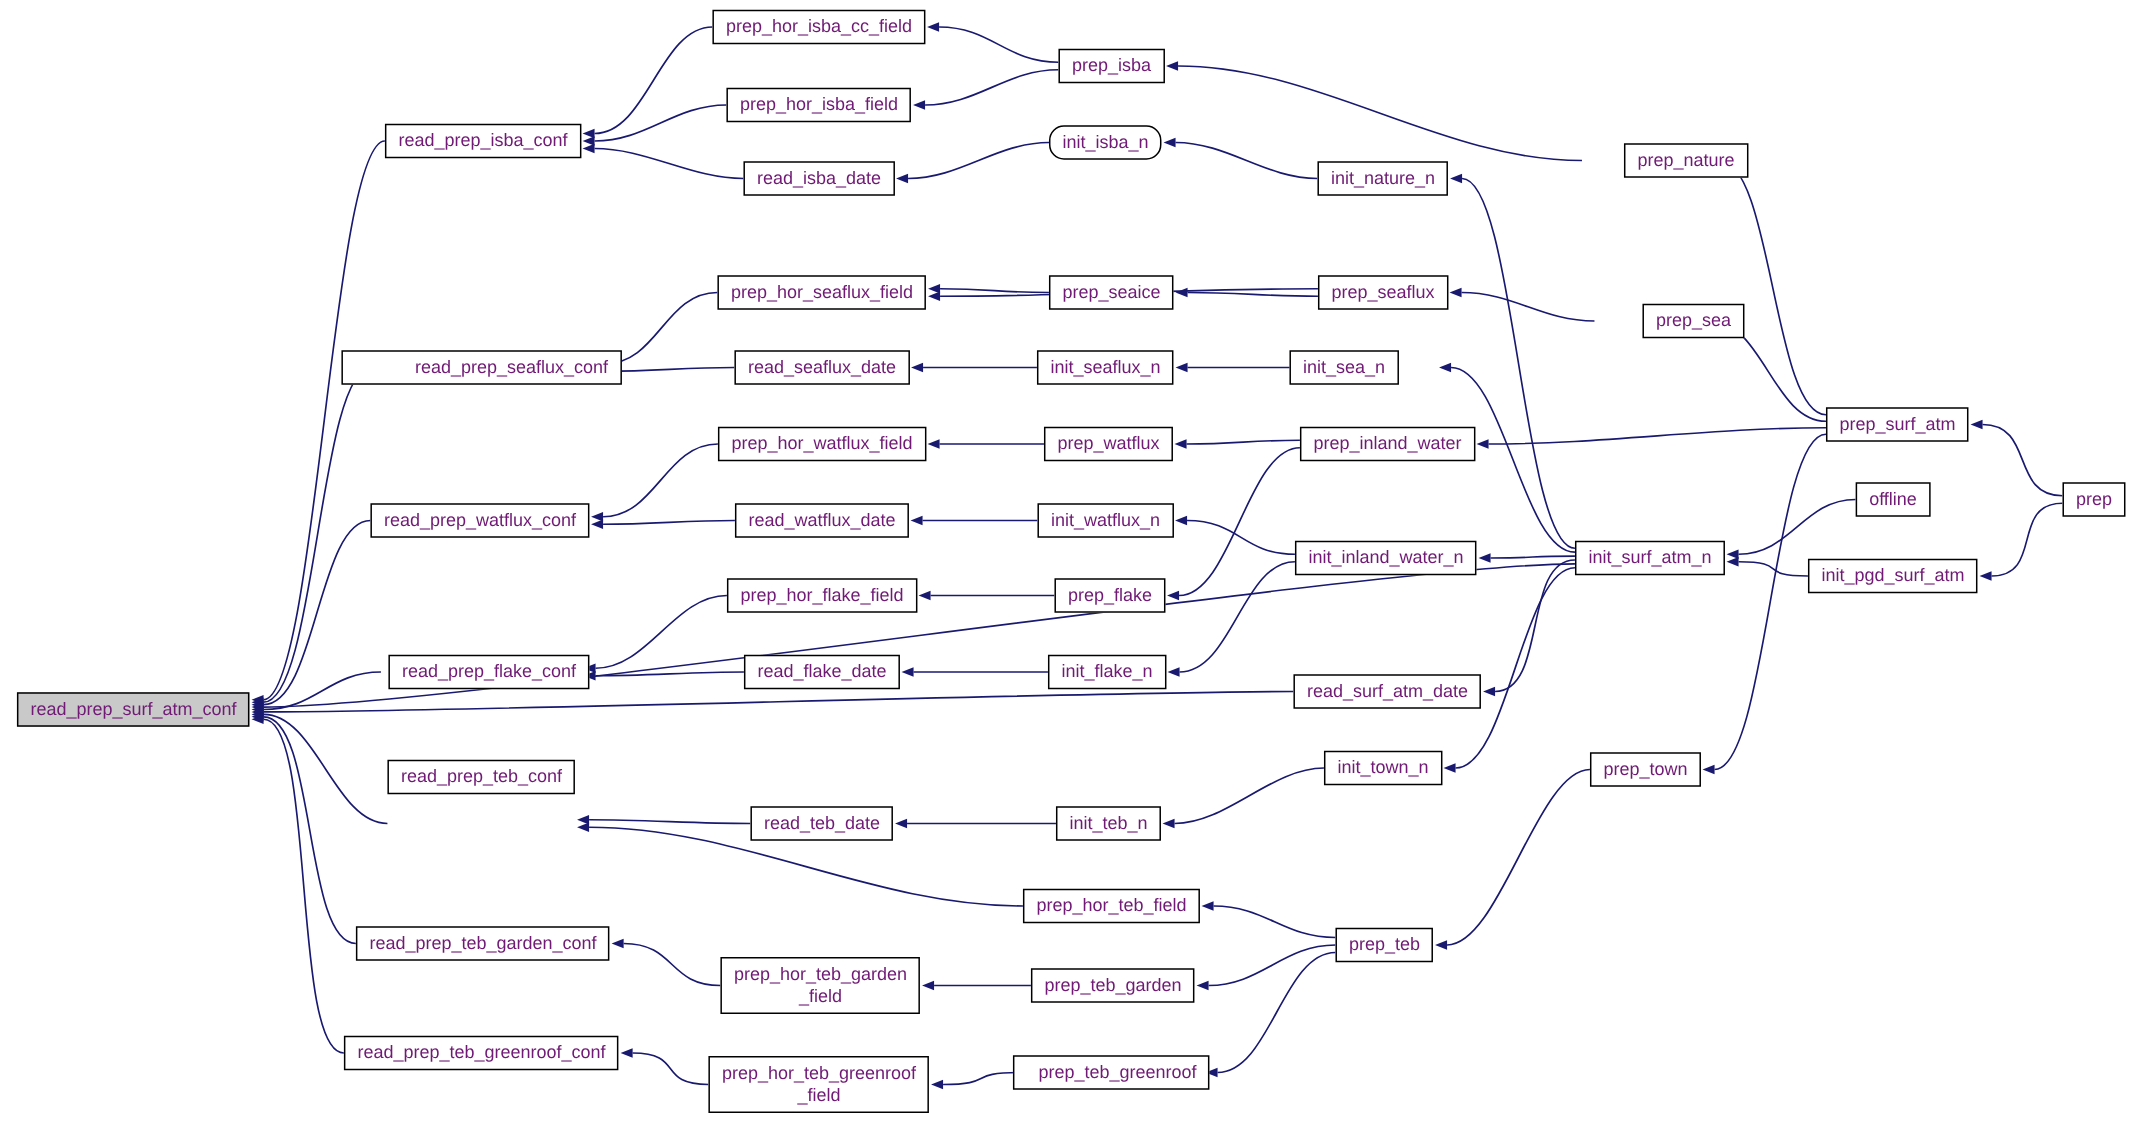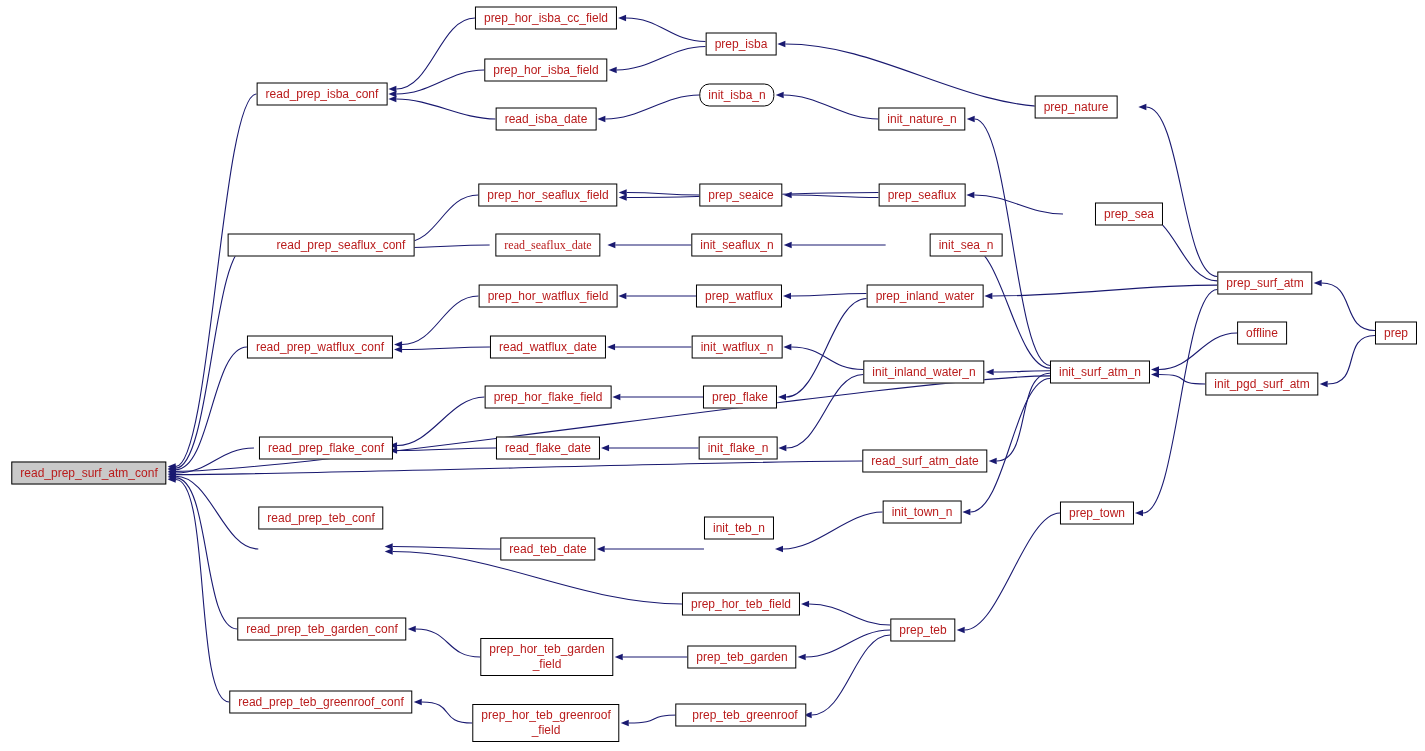--- a/index.html
+++ b/index.html
@@ -14,21 +14,21 @@
   .edge{fill:none;stroke:#191970;stroke-width:1.1px;}
   .arrow{fill:#191970;stroke:none;}
   .node{
     position:absolute;
     transform:translate(-50%,-50%);
     background:#ffffff;
     border:1px solid #000000;
     padding:3px 8px;
     font-size:12px;
     line-height:15px;
-    color:#b91c1c;
+    color:#701a75;
     white-space:pre;
     text-align:center;
     cursor:pointer;
     box-sizing:border-box;
   }
   .node.root{background:#c9c9c9;cursor:default;}
 </style>
 </head>
 <body>
 
@@ -161,29 +161,29 @@
     </svg>
 
 <div class="node root" style="left: 89px; top: 473px;">read_prep_surf_atm_conf</div>
     <div class="node" style="left: 322px; top: 94px;">read_prep_isba_conf</div>
     <div class="node" style="left: 546px; top: 18px;">prep_hor_isba_cc_field</div>
     <div class="node" style="left: 546px; top: 70px;">prep_hor_isba_field</div>
     <div class="node" style="left: 546px; top: 119px;">read_isba_date</div>
     <div class="node" style="left: 741px; top: 44px;">prep_isba</div>
     <div class="node" style="left: 737px; top: 95px; border-radius: 10px;">init_isba_n</div>
     <div class="node" style="left: 922px; top: 119px;">init_nature_n</div>
-    <div class="node" style="left: 1076px; top: 107px;">prep_nature</div>
+    <div class="node" style="left: 1124px; top: 107px;">prep_nature</div>
     <div class="node" style="left: 548px; top: 195px;">prep_hor_seaflux_field</div>
     <div class="node" style="left: 741px; top: 195px;">prep_seaice</div>
     <div class="node" style="left: 922px; top: 195px;">prep_seaflux</div>
     <div class="node" style="left: 1129px; top: 214px;">prep_sea</div>
     <div class="node" style="left: 321px; top: 245px; padding-left: 48px;">read_prep_seaflux_conf</div>
-    <div class="node" style="left: 548px; top: 245px; font-family: Liberation Serif, serif;">read_seaflux_date</div>
+    <div class="node" style="left: 548px; top: 245px;">read_seaflux_date</div>
     <div class="node" style="left: 737px; top: 245px;">init_seaflux_n</div>
-    <div class="node" style="left: 966px; top: 245px;">init_sea_n</div>
+    <div class="node" style="left: 896px; top: 245px;">init_sea_n</div>
     <div class="node" style="left: 1265px; top: 283px;">prep_surf_atm</div>
     <div class="node" style="left: 548px; top: 296px;">prep_hor_watflux_field</div>
     <div class="node" style="left: 739px; top: 296px;">prep_watflux</div>
     <div class="node" style="left: 925px; top: 296px;">prep_inland_water</div>
     <div class="node" style="left: 1262px; top: 333px;">offline</div>
     <div class="node" style="left: 1396px; top: 333px;">prep</div>
     <div class="node" style="left: 320px; top: 347px;">read_prep_watflux_conf</div>
     <div class="node" style="left: 548px; top: 347px;">read_watflux_date</div>
     <div class="node" style="left: 737px; top: 347px;">init_watflux_n</div>
     <div class="node" style="left: 924px; top: 372px;">init_inland_water_n</div>
@@ -192,21 +192,21 @@
     <div class="node" style="left: 548px; top: 397px;">prep_hor_flake_field</div>
     <div class="node" style="left: 740px; top: 397px;">prep_flake</div>
     <div class="node" style="left: 326px; top: 448px;">read_prep_flake_conf</div>
     <div class="node" style="left: 548px; top: 448px;">read_flake_date</div>
     <div class="node" style="left: 738px; top: 448px;">init_flake_n</div>
     <div class="node" style="left: 925px; top: 461px;">read_surf_atm_date</div>
     <div class="node" style="left: 922px; top: 512px;">init_town_n</div>
     <div class="node" style="left: 1097px; top: 513px;">prep_town</div>
     <div class="node" style="left: 321px; top: 518px;">read_prep_teb_conf</div>
     <div class="node" style="left: 548px; top: 549px;">read_teb_date</div>
-    <div class="node" style="left: 739px; top: 528px;">init_teb_n</div>
+    <div class="node" style="left: 739px; top: 549px;">init_teb_n</div>
     <div class="node" style="left: 741px; top: 604px;">prep_hor_teb_field</div>
     <div class="node" style="left: 923px; top: 630px;">prep_teb</div>
     <div class="node" style="left: 322px; top: 629px;">read_prep_teb_garden_conf</div>
     <div class="node" style="left: 547px; top: 657px;">prep_hor_teb_garden
 _field</div>
     <div class="node" style="left: 742px; top: 657px;">prep_teb_garden</div>
     <div class="node" style="left: 321px; top: 702px;">read_prep_teb_greenroof_conf</div>
     <div class="node" style="left: 546px; top: 723px;">prep_hor_teb_greenroof
 _field</div>
     <div class="node" style="left: 741px; top: 715px; padding-left: 16px;">prep_teb_greenroof</div>

